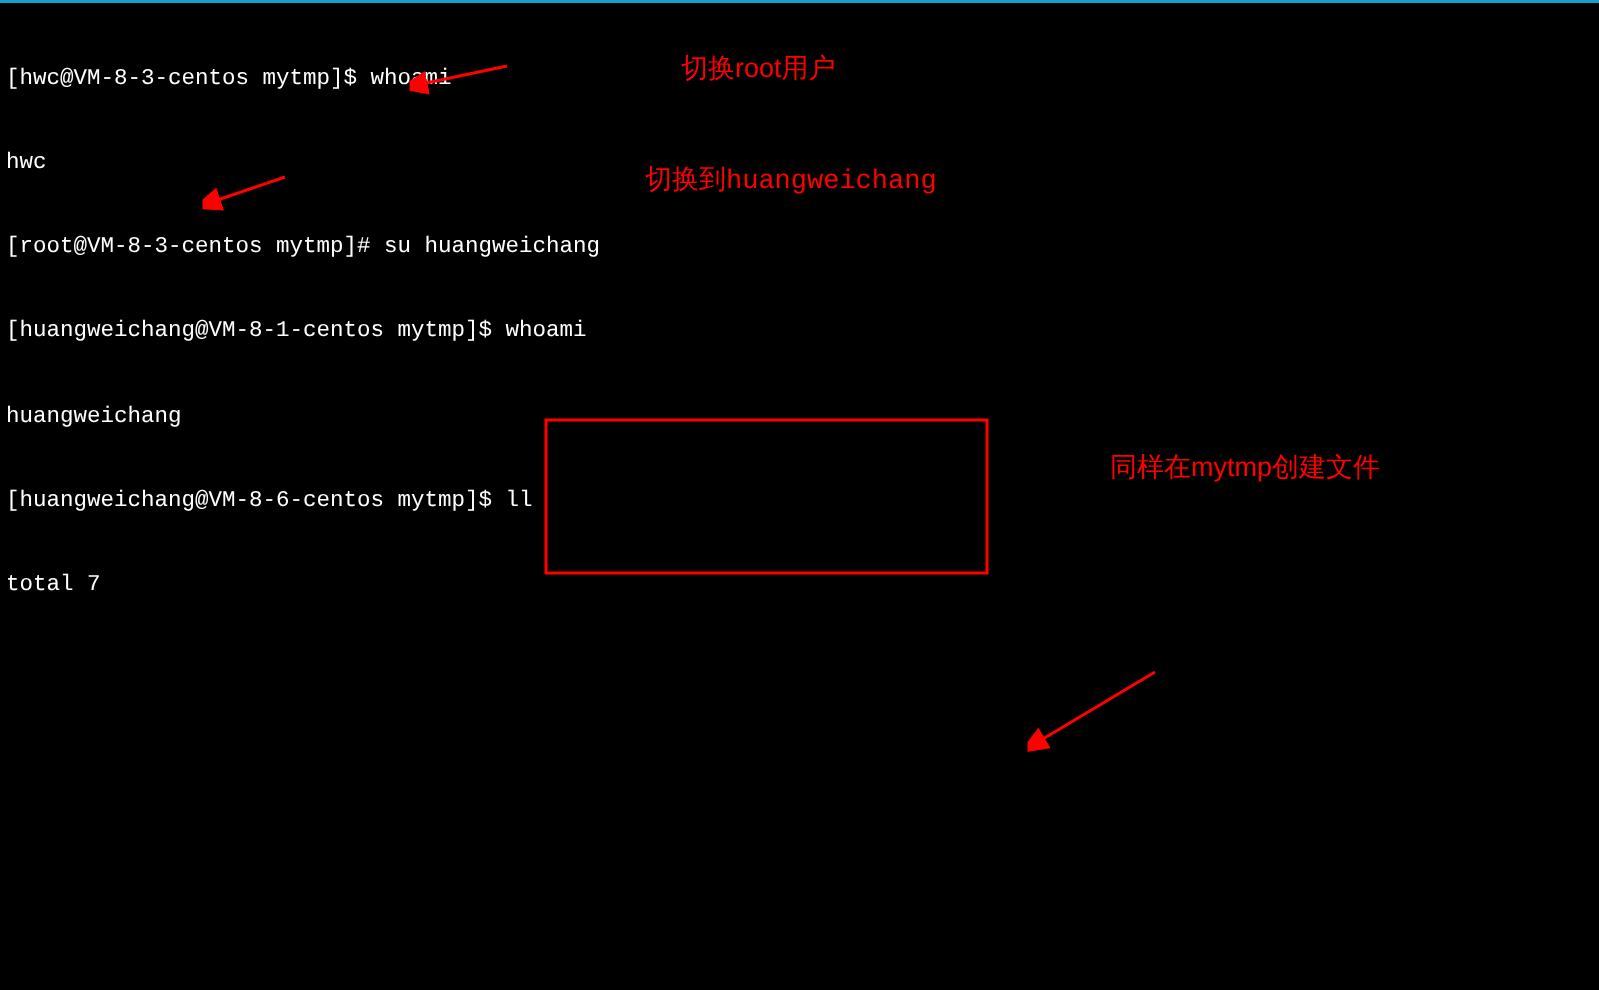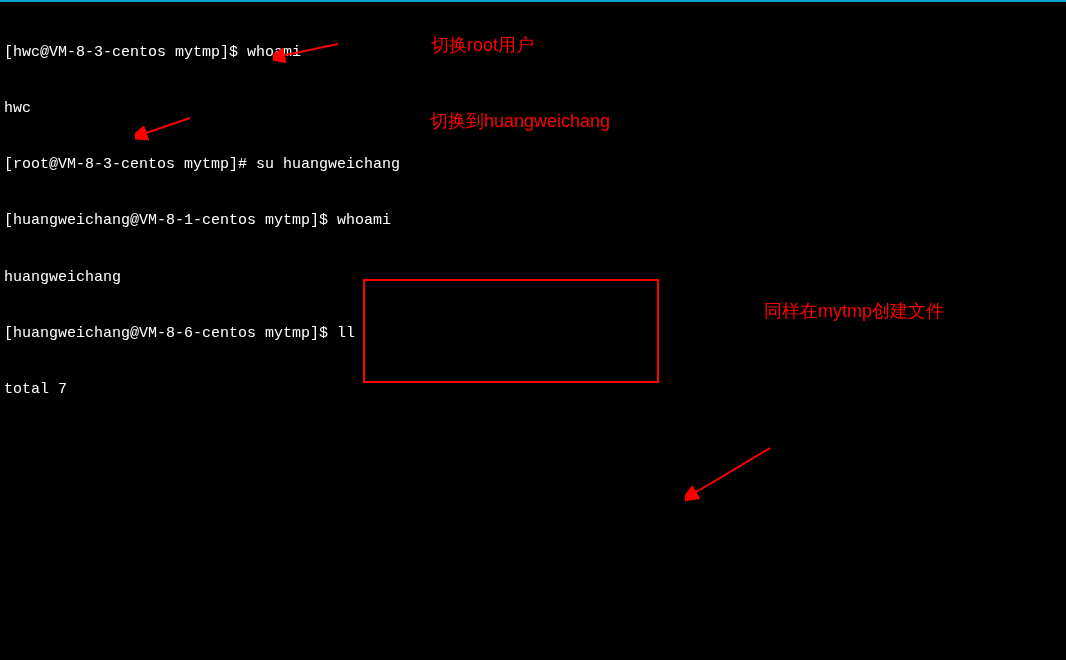--- a/index.html
+++ b/index.html
@@ -18,23 +18,23 @@
     .terminal { white-space: pre; }
     .line { display: block; min-height: 18.5px; }
     .annotation {
       position: absolute;
       color: #f00;
       font-family: 'Microsoft YaHei', sans-serif;
       font-size: 18px;
       font-weight: 500;
       pointer-events: none;
     }
-    .ann1 { top: 32px; left: 431px; }
-    .ann2 { top: 108px; left: 430px; }
-    .ann3 { top: 298px; left: 740px; margin-left: 24px; }
+    .ann1 { top: 32px; left: 454px; }
+    .ann2 { top: 108px; left: 430px; font-family: Liberation Mono, monospace; }
+    .ann3 { top: 298px; left: 740px; }
     .redbox {
       position: absolute;
       border: 2px solid #f00;
       pointer-events: none;
     }
     .box1 { top: 277px; left: 363px; width: 296px; height: 104px; }
     .arrow {
       position: absolute;
       pointer-events: none;
     }

